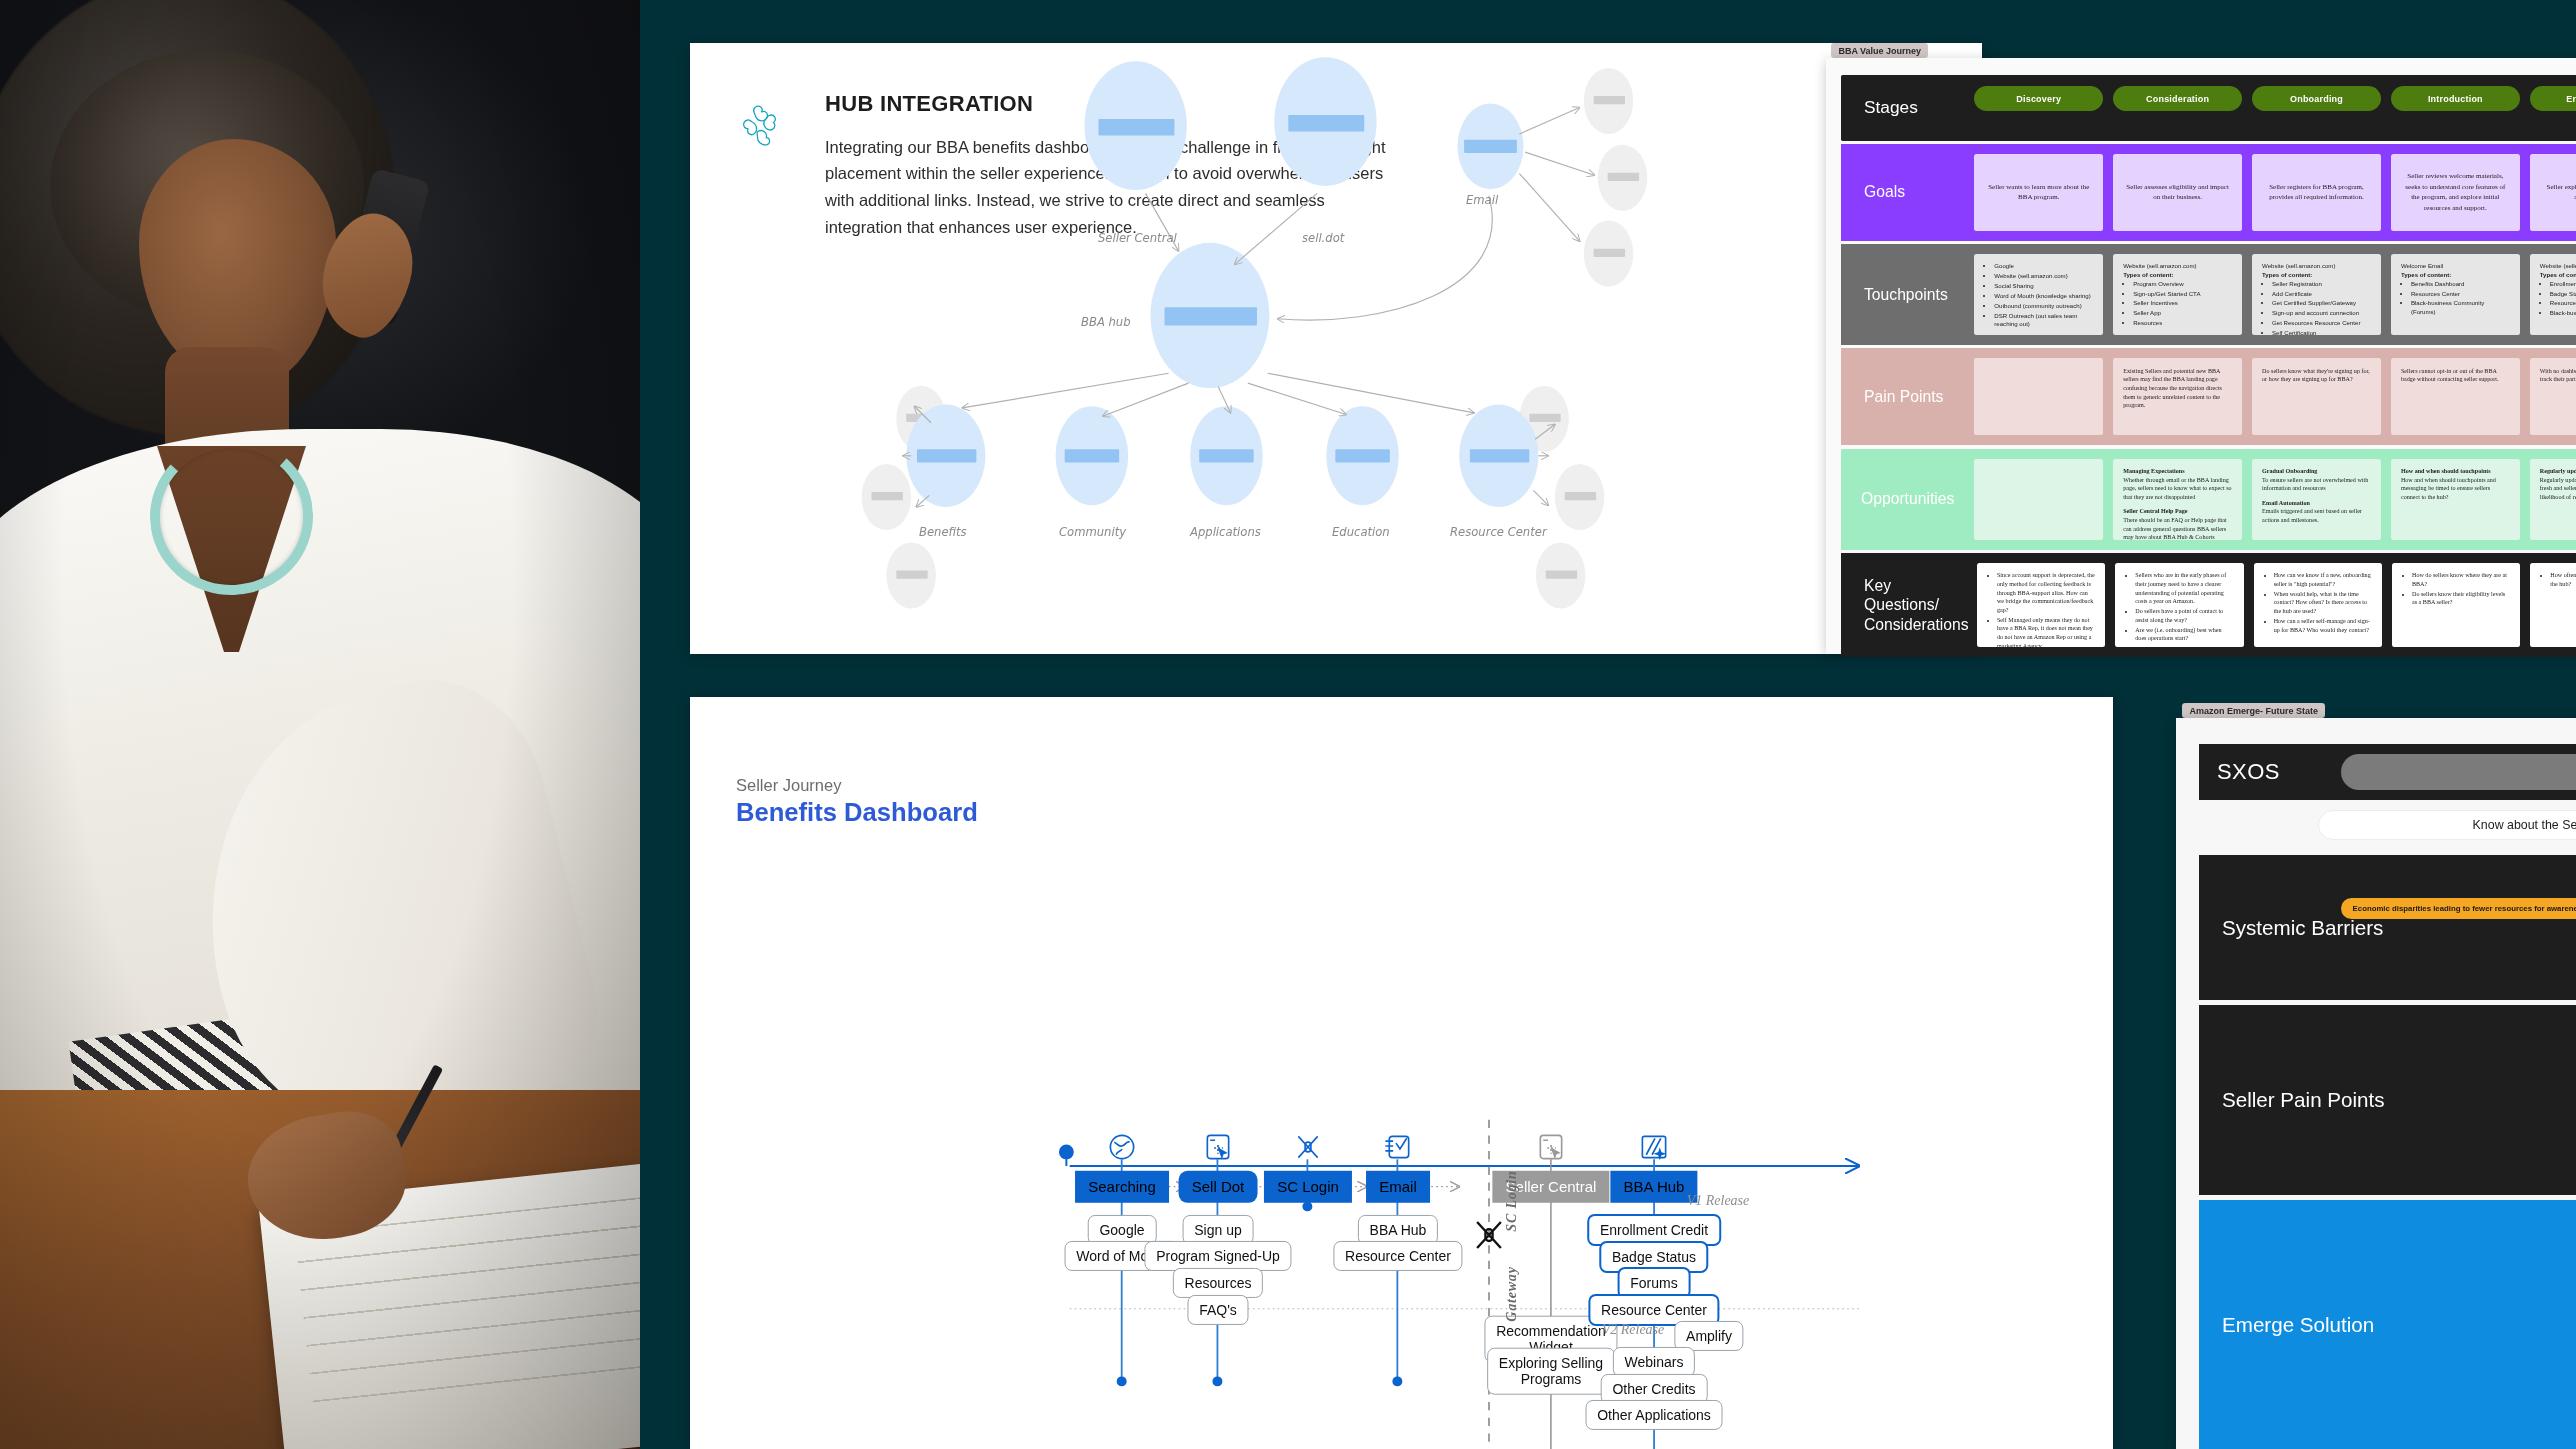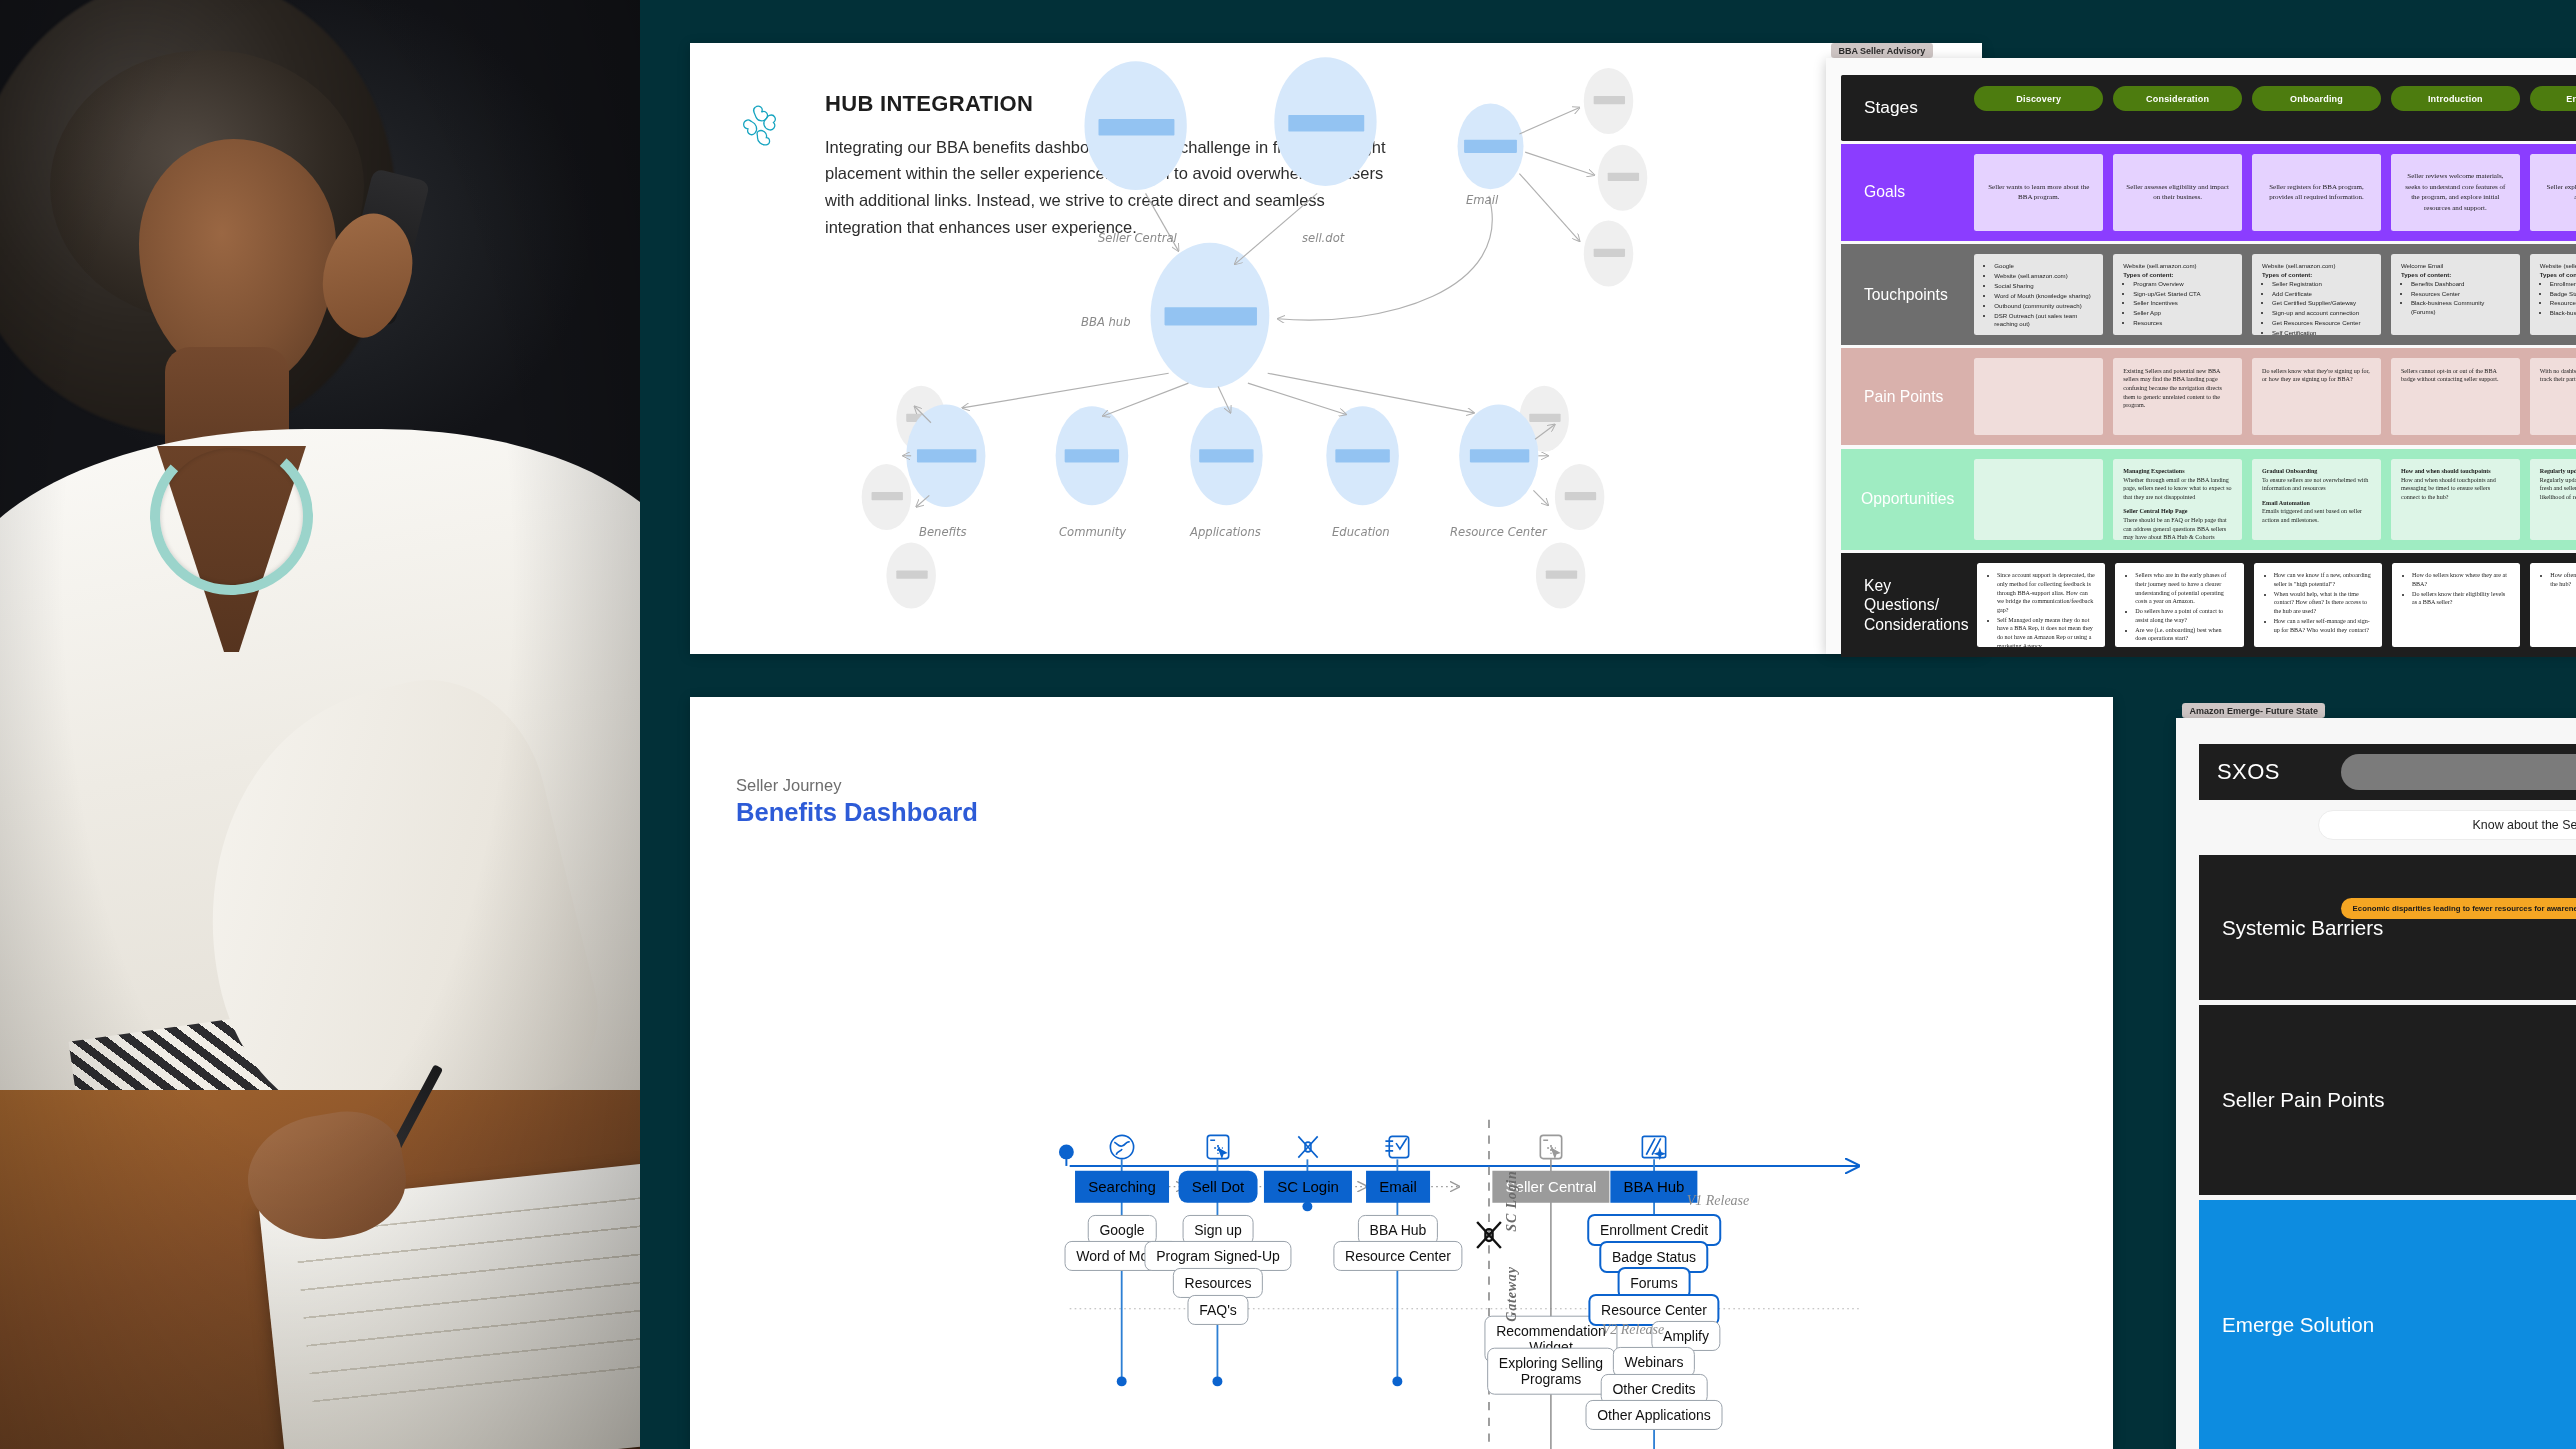--- a/index.html
+++ b/index.html
@@ -373,21 +373,21 @@
   <span class="nlabel" style="left:612px;top:188px;">sell.dot</span>
   <span class="nlabel" style="left:776px;top:150px;">Email</span>
   <span class="nlabel" style="left:391px;top:272px;">BBA hub</span>
   <span class="nlabel" style="left:229px;top:482px;">Benefits</span>
   <span class="nlabel" style="left:369px;top:482px;">Community</span>
   <span class="nlabel" style="left:500px;top:482px;">Applications</span>
   <span class="nlabel" style="left:642px;top:482px;">Education</span>
   <span class="nlabel" style="left:760px;top:482px;">Resource Center</span>
 </div>
 
-<div class="tabchip">BBA Seller Advisory</div>
+<div class="tabchip">BBA Value Journey</div>
 <div class="card" id="journey-card">
   <div class="jm" id="jm-root">
       <div class="jm-row row-stages" style="height: 66px;">
         <div class="jm-rowlabel" style="white-space: pre-line;">Stages</div>
         <div class="jm-cells">
           <div class="stage-pill">Discovery</div>
           <div class="stage-pill">Consideration</div>
           <div class="stage-pill">Onboarding</div>
           <div class="stage-pill">Introduction</div>
           <div class="stage-pill">Engagement</div>
@@ -660,21 +660,21 @@
       <div class="fnode grey-fill" style="left: 861px; top: 490px;">Seller Central</div>
       <div class="fnode " style="left: 861px; top: 642px;">Recommendation
 Widget</div>
       <div class="fnode " style="left: 861px; top: 674px;">Exploring Selling
 Programs</div>
       <div class="fnode blue-fill" style="left: 964px; top: 490px;">BBA Hub</div>
       <div class="fnode blue-out" style="left: 964px; top: 533px;">Enrollment Credit</div>
       <div class="fnode blue-out" style="left: 964px; top: 560px;">Badge Status</div>
       <div class="fnode blue-out" style="left: 964px; top: 586px;">Forums</div>
       <div class="fnode blue-out" style="left: 964px; top: 613px;">Resource Center</div>
-      <div class="fnode " style="left: 996px; top: 639px;">Amplify</div>
+      <div class="fnode " style="left: 1019px; top: 639px;">Amplify</div>
       <div class="fnode " style="left: 964px; top: 665px;">Webinars</div>
       <div class="fnode " style="left: 964px; top: 692px;">Other Credits</div>
       <div class="fnode " style="left: 964px; top: 718px;">Other Applications</div>
       <div class="frel" style="left: 1028px; top: 504px;">V1 Release</div>
       <div class="frel" style="left: 943px; top: 633px;">V2 Release</div>
       <div class="fvert" style="left: 822px; top: 504px; transform: translate(-50%, -50%) rotate(-90deg);">SC Login</div>
       <div class="fvert" style="left: 822px; top: 597px; transform: translate(-50%, -50%) rotate(-90deg);">Gateway</div>
     </div>
 </div>
 

